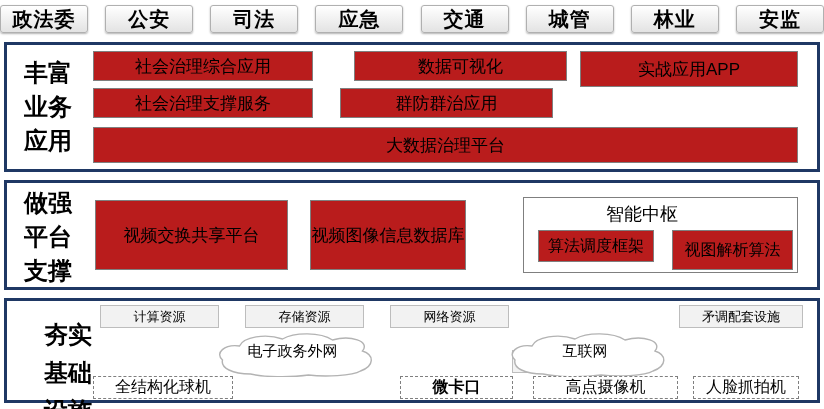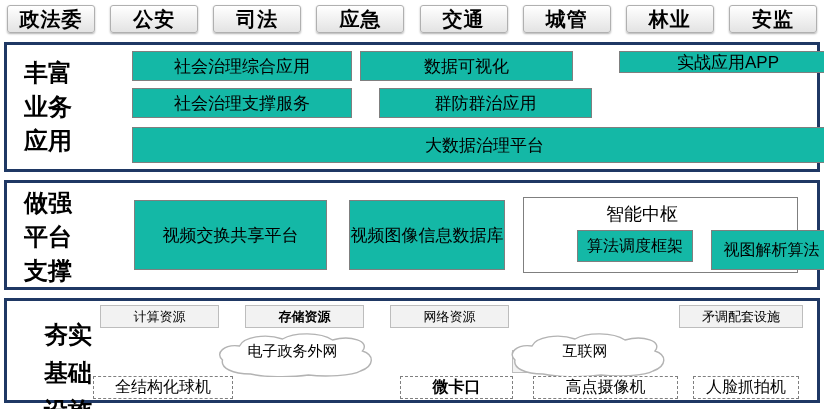--- a/index.html
+++ b/index.html
@@ -2,39 +2,39 @@
 <html style="--frame-border: #1f3864; --box-border: #7f7f7f;"><head>
 <meta charset="utf-8">
 <style>
   html,body{margin:0;padding:0;background:#fff;}
   .canvas{
     position:relative;width:824px;height:409px;background:#fff;overflow:hidden;
     font-family:"Liberation Sans","DejaVu Sans",sans-serif;color:#000;
   }
   
   .tabs{position:absolute;top:5px;left:0;width:824px;box-sizing:border-box;
-    padding:0 7px;display:flex;justify-content:space-between;}
+    padding:0 0;display:flex;justify-content:space-between;}
   .tab{width:86px;height:26px;display:flex;align-items:center;justify-content:center;
     font-size:20px;font-weight:700;letter-spacing:1px;
     background:linear-gradient(#ffffff,#e3e3e3);
     border:1px solid #b0b0b0;border-radius:3px;
     box-shadow:0 1px 2px rgba(0,0,0,.3);cursor:pointer;}
   
   .frame{position:absolute;left:4px;width:810px;background:#fff;
     border:3px solid var(--frame-border,#1f3864);}
   .frame1{top:42px;height:124px;}
   .frame2{top:180px;height:104px;}
   .frame3{top:298px;height:99px;}
   
   .sec-label{position:absolute;left:8px;width:80px;text-align:center;
     font-size:24px;font-weight:600;line-height:34px;white-space:pre-line;}
   
   .wbox{position:absolute;box-sizing:border-box;border:1px solid var(--box-border,#7f7f7f);
-    background:#14b8a6;display:flex;align-items:center;justify-content:center;
-    font-size:17px;text-align:center;margin-left:39px;}
+    background:#b91c1c;display:flex;align-items:center;justify-content:center;
+    font-size:17px;text-align:center;}
   
   .hub{position:absolute;box-sizing:border-box;border:1px solid var(--box-border,#7f7f7f);background:#fff;}
   .hub-title{position:absolute;text-align:center;font-size:18px;}
   
   .rbox{position:absolute;box-sizing:border-box;border:1px solid #bdbdbd;background:#f2f2f2;
     display:flex;align-items:center;justify-content:center;font-size:13px;}
   
   .dbox{position:absolute;box-sizing:border-box;border:1px dashed #7f7f7f;background:#fff;
     display:flex;align-items:center;justify-content:center;font-size:16px;}
   
@@ -56,43 +56,43 @@
     <div class="tab">城管</div>
     <div class="tab">林业</div>
     <div class="tab">安监</div>
   </div>
 
   <div class="frame frame1"></div>
   <div class="sec-label" style="top:56px;">丰富
 业务
 应用</div>
   <div class="wbox" style="left:93px;top:51px;width:220px;height:30px;">社会治理综合应用</div>
-  <div class="wbox" style="left:321px;top:51px;width:213px;height:30px;">数据可视化</div>
-  <div class="wbox" style="left:580px;top:51px;width:218px;height:22px;">实战应用APP</div>
+  <div class="wbox" style="left:354px;top:51px;width:213px;height:30px;">数据可视化</div>
+  <div class="wbox" style="left:580px;top:51px;width:218px;height:36px;">实战应用APP</div>
   <div class="wbox" style="left:93px;top:88px;width:220px;height:30px;">社会治理支撑服务</div>
   <div class="wbox" style="left:340px;top:88px;width:213px;height:30px;">群防群治应用</div>
   <div class="wbox" style="left:93px;top:127px;width:705px;height:36px;">大数据治理平台</div>
 
   <div class="frame frame2"></div>
   <div class="sec-label" style="top:186px;">做强
 平台
 支撑</div>
   <div class="wbox" style="left:95px;top:200px;width:193px;height:70px;">视频交换共享平台</div>
   <div class="wbox" style="left:310px;top:200px;width:156px;height:70px;">视频图像信息数据库</div>
   <div class="hub" style="left:523px;top:197px;width:275px;height:76px;"></div>
   <div class="hub-title" style="left:523px;top:202px;width:238px;">智能中枢</div>
   <div class="wbox inner" style="left:538px;top:230px;width:116px;height:32px;font-size:16px;font-family:Liberation Serif, serif;">算法调度框架</div>
   <div class="wbox inner" style="left:672px;top:230px;width:121px;height:40px;font-size:16px;">视图解析算法</div>
 
   <div class="frame frame3"></div>
   <div class="sec-label" style="top:316px;line-height:38px;padding-left:20px;">夯实
 基础
 设施</div>
   <div class="rbox" style="left:100px;top:305px;width:119px;height:23px;">计算资源</div>
-  <div class="rbox" style="left:245px;top:305px;width:119px;height:23px;font-weight:bold;">存储资源</div>
+  <div class="rbox" style="left:245px;top:305px;width:119px;height:23px;">存储资源</div>
   <div class="rbox" style="left:390px;top:305px;width:119px;height:23px;">网络资源</div>
   <div class="rbox" style="left:512px;top:305px;width:118px;height:23px;margin-top:45px;">安全设施</div>
   <div class="rbox" style="left:679px;top:305px;width:124px;height:23px;">矛调配套设施</div>
 
   <div class="cloud" style="left:190px;top:333px;width:205px;height:44px;">
     <svg width="205" height="44" viewBox="0 0 160 44">
       <path d="M38,41 C20,41 8,35 10,27 C2,20 12,11 27,13 C31,4 53,0 70,6 C82,-1 108,-1 120,7 C138,2 158,8 150,18 C162,22 162,33 148,38 C140,43 112,44 96,42 C76,45 52,44 38,41 Z" fill="#ffffff" stroke="#b3b3b3" stroke-width="1.4"></path>
     </svg>
     <div class="cloud-text">电子政务外网</div>
   </div>

